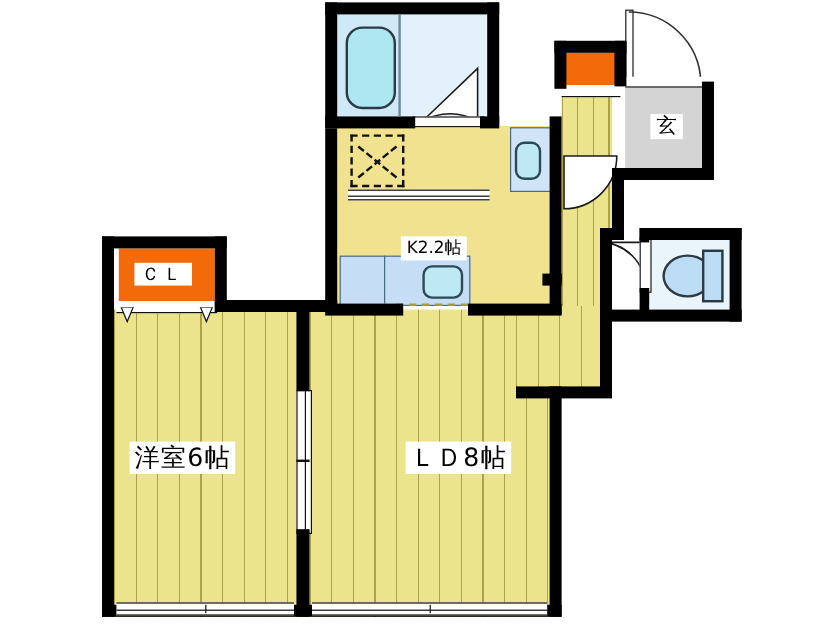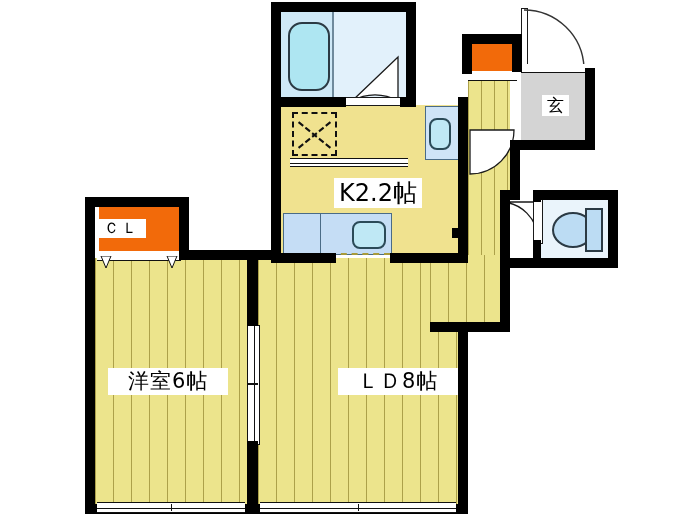--- a/index.html
+++ b/index.html
@@ -157,26 +157,27 @@
     background: #ffffff;
     color: #000000;
     font-family: "DejaVu Sans", sans-serif;
     white-space: nowrap;
     line-height: 1;
     text-align: center;
   }
   .label-room {
     font-size: 21px;
     letter-spacing: 1px;
-    padding: 3px 20px;
+    padding: 3px 4px;
   }
   .label-kitchen {
-    font-size: 24px;
+    font-size: 14px;
     letter-spacing: 0px;
     padding: 3px 5px;
+    margin-top: 19px;
   }
   .label-cl {
     font-size: 15px;
     letter-spacing: 3px;
     padding: 2px 6px;
   }
   .label-genkan {
     font-size: 17px;
     padding: 2px 5px;
   }
@@ -310,17 +311,17 @@
     <div class="window-mid"></div>
     <div class="window-tick" style="left:50%;"></div>
   </div>
 
   <div class="label label-room" style="left:108px; top:368px;">洋室6帖</div>
 
   <div class="label label-room" style="left:303px; top:368px;margin-left:35px;">ＬＤ8帖</div>
 
   <div class="label label-kitchen" style="left:334px; top:178px;">K2.2帖</div>
 
-  <div class="label label-cl" style="left:98px; top:219px;">ＣＬ</div>
+  <div class="label label-cl" style="left:112px; top:219px;">ＣＬ</div>
 
   <div class="label label-genkan" style="left:542px; top:95px;">玄</div>
 
 </div>
 
 </body></html>

